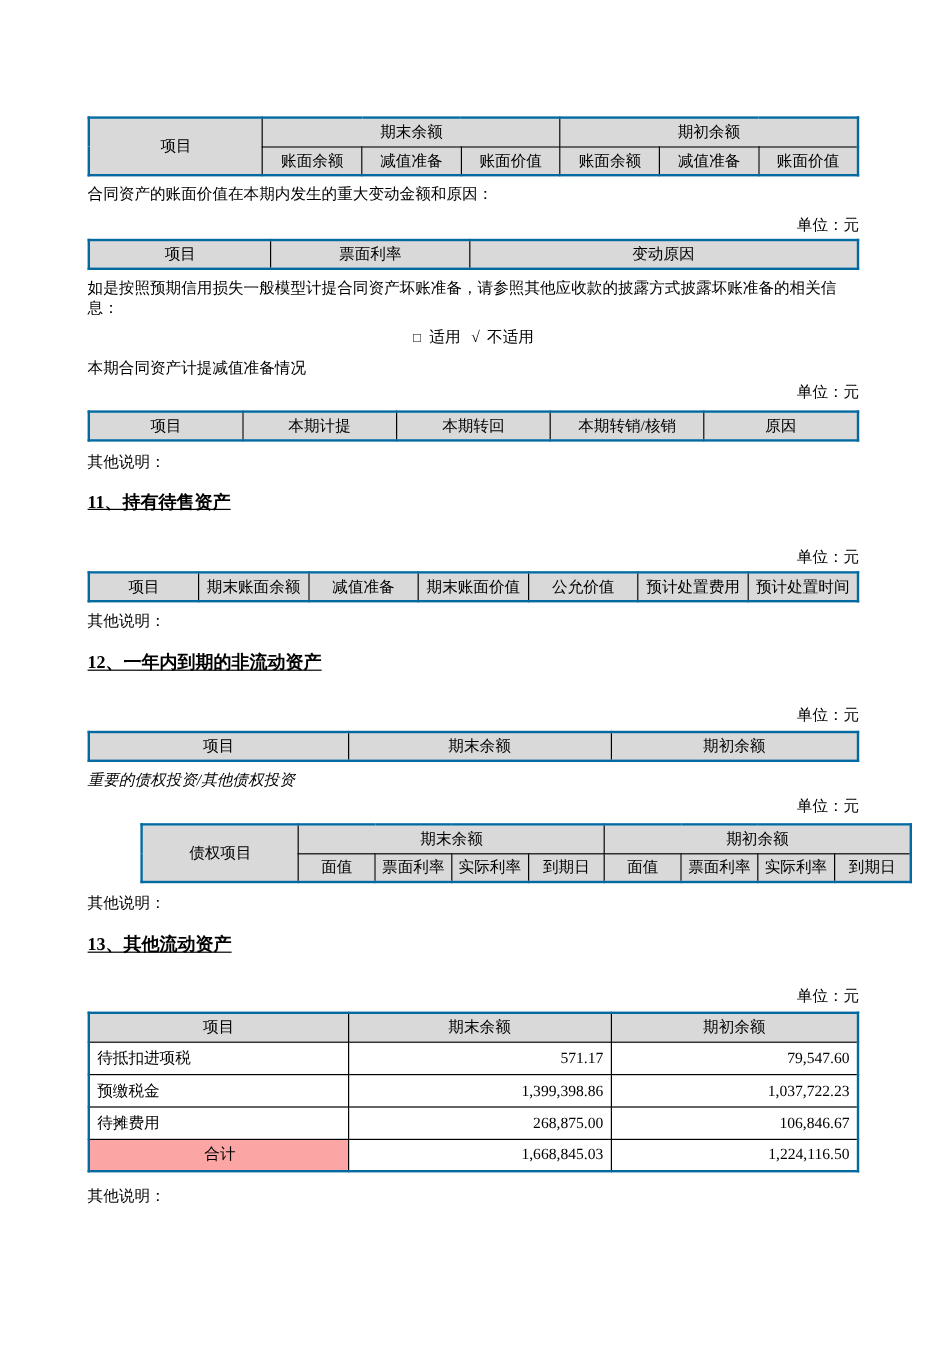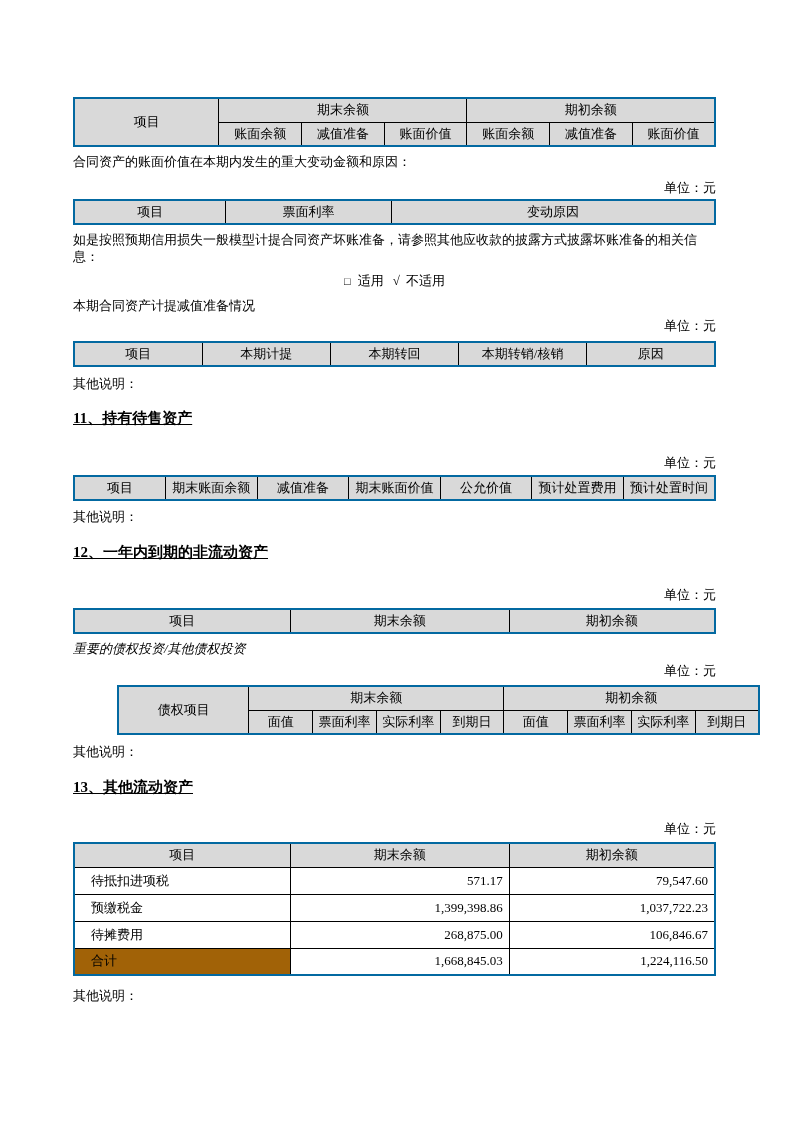--- a/index.html
+++ b/index.html
@@ -52,23 +52,23 @@
   .t2 col.c2 { width: 50.5%; }
   .t3 col { width: 20%; }
   .t4 col { width: 14.2857%; }
   .t5 col.c0, .t7 col.c0 { width: 33.7%; }
   .t5 col.c1, .t7 col.c1 { width: 34.2%; }
   .t5 col.c2, .t7 col.c2 { width: 32.1%; }
   .t6 col.c-item { width: 20.4%; }
   .t6 col.c-eq8 { width: 9.95%; }
 
   
-  .t7 td.cell-item { text-align: left; height: 27px; padding-left: 16px; background: #fff; }
+  .t7 td.cell-item { text-align: left; height: 27px; padding-left: 6px; background: #fff; }
   .t7 td.cell-num { text-align: right; height: 27px; padding-right: 6px; background: #fff; }
-  .t7 tr.total-row td.cell-item { background: #a16207; }
+  .t7 tr.total-row td.cell-item { background: #fca5a5; text-align: center; }
 
   .checkline .box { font-size: 11px; margin-right: 7px; }
   .checkline .lbl { margin-right: 9px; }
   .checkline .tick { margin-right: 6px; }
 </style>
 </head>
 <body>
 
 <div class="page">
 

